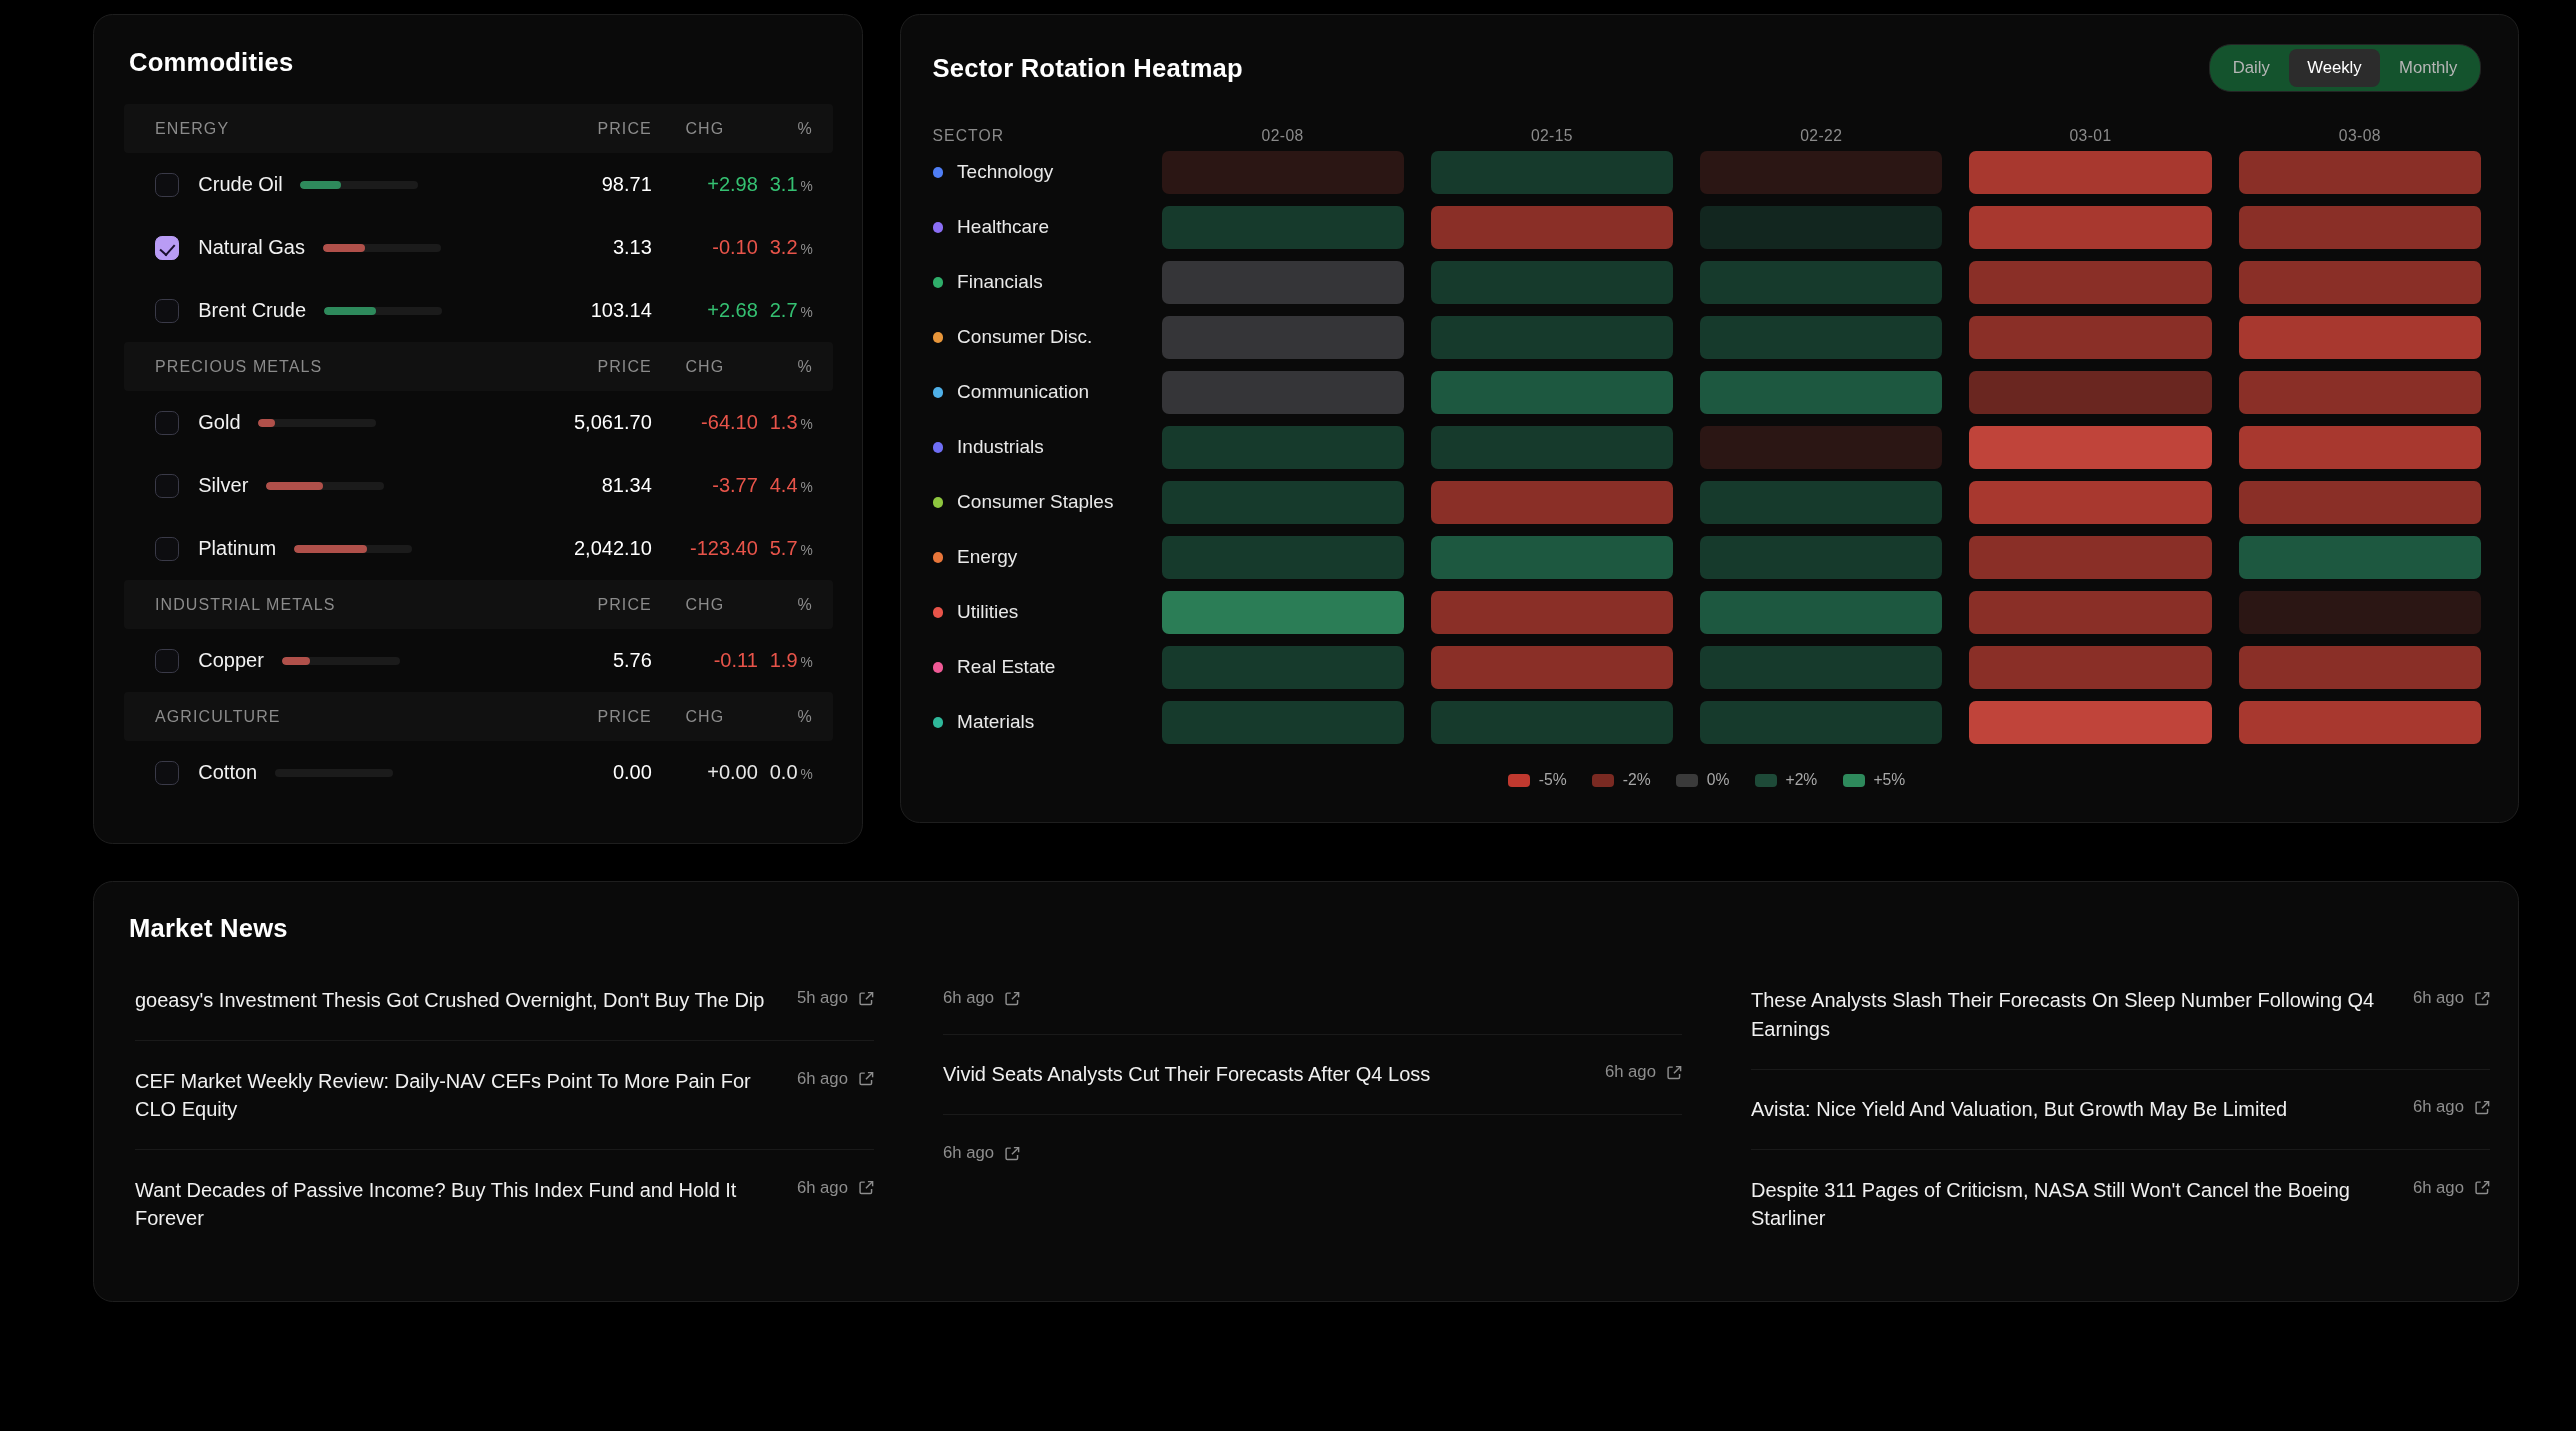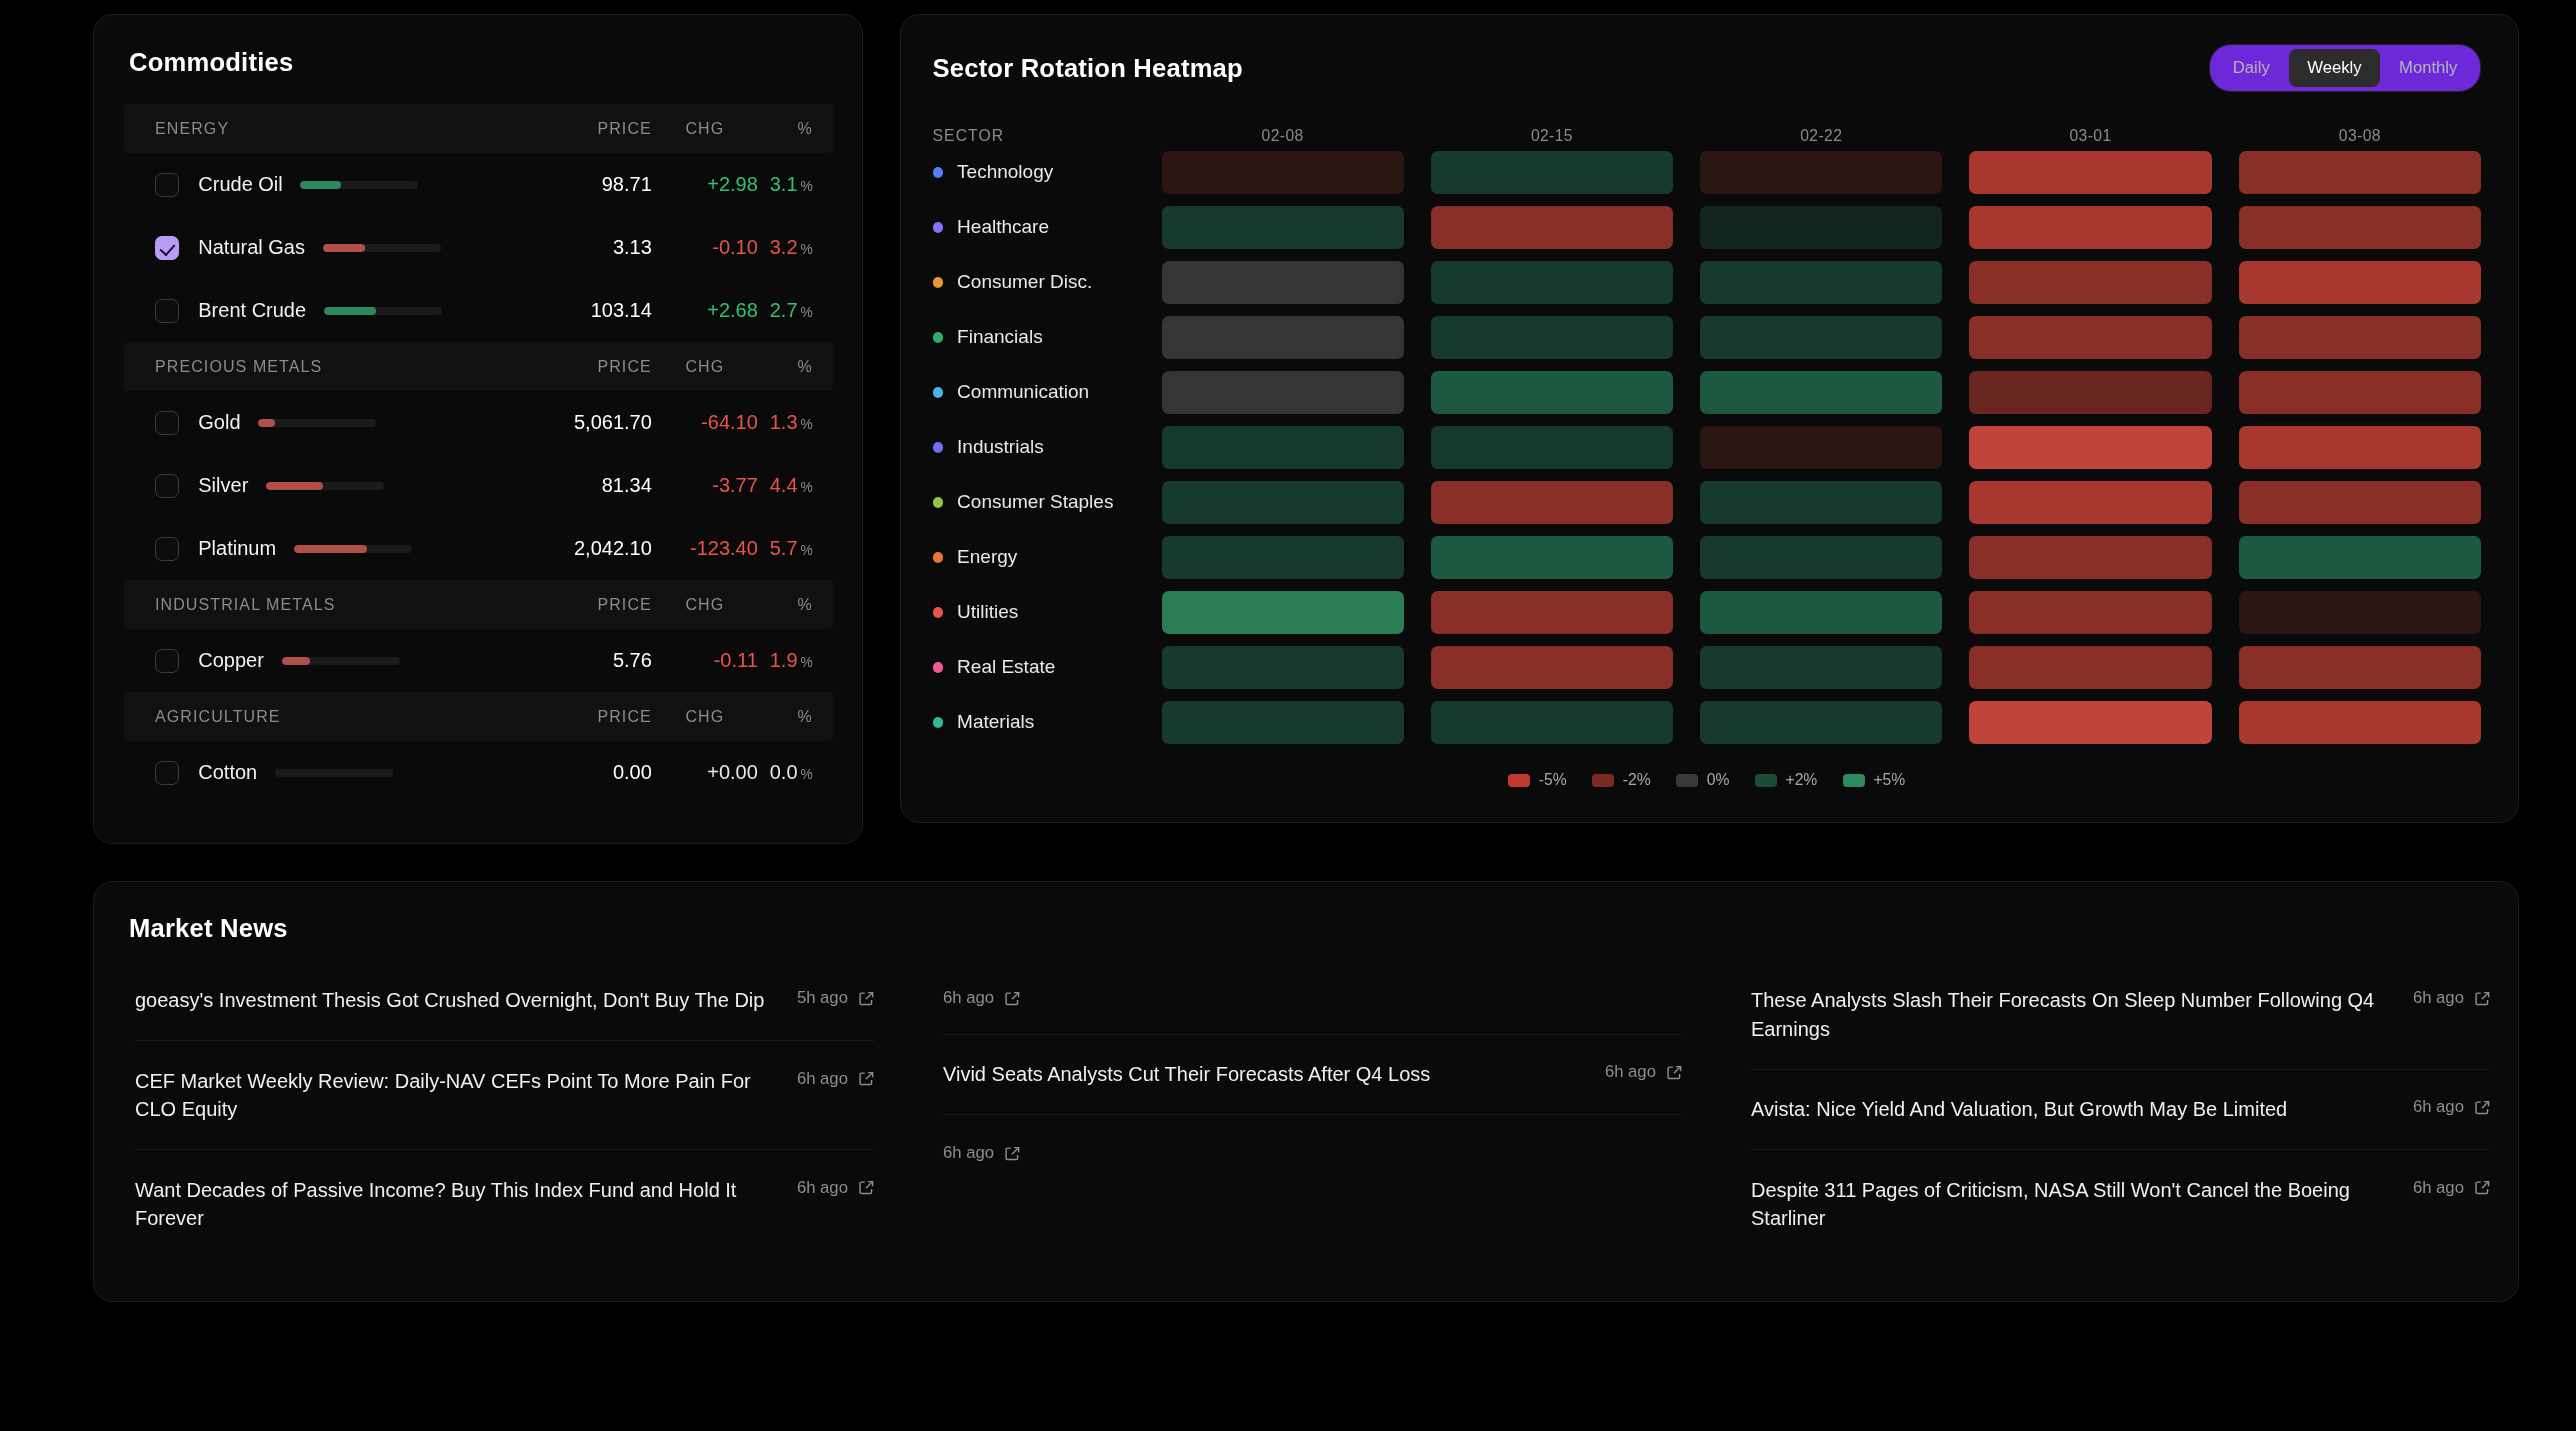--- a/index.html
+++ b/index.html
@@ -134,21 +134,21 @@
     position: relative;
   }
   .hm-head {
     display: flex;
     align-items: center;
   }
   .hm-head .card-title { padding: 0; }
   .seg {
     margin-left: auto;
     display: flex;
-    background: #6d28d9;
+    background: #14532d;
     border: 1px solid #242424;
     border-radius: 22px;
     padding: 3.9px;
   }
   .seg button {
     font-family: "Liberation Sans", sans-serif;
     font-size: 16.7px;
     color: #b6b6b6;
     background: transparent;
     border: none;
@@ -431,42 +431,42 @@
               <div class="cells">
                 <div class="cell" style="background: rgb(22, 58, 44);"></div>
                 <div class="cell" style="background: rgb(138, 47, 39);"></div>
                 <div class="cell" style="background: rgb(18, 38, 31);"></div>
                 <div class="cell" style="background: rgb(168, 56, 47);"></div>
                 <div class="cell" style="background: rgb(138, 47, 39);"></div>
               </div>
             </div>
             <div class="hm-row">
               <div class="sector">
+                <span class="dot" style="background: rgb(47, 174, 106);"></span>
+                <span>Financials</span>
+              </div>
+              <div class="cells">
+                <div class="cell" style="background: rgb(53, 53, 56);"></div>
+                <div class="cell" style="background: rgb(22, 58, 44);"></div>
+                <div class="cell" style="background: rgb(22, 58, 44);"></div>
+                <div class="cell" style="background: rgb(138, 47, 39);"></div>
+                <div class="cell" style="background: rgb(138, 47, 39);"></div>
+              </div>
+            </div>
+            <div class="hm-row">
+              <div class="sector">
                 <span class="dot" style="background: rgb(232, 150, 58);"></span>
                 <span>Consumer Disc.</span>
               </div>
               <div class="cells">
                 <div class="cell" style="background: rgb(53, 53, 56);"></div>
                 <div class="cell" style="background: rgb(22, 58, 44);"></div>
                 <div class="cell" style="background: rgb(22, 58, 44);"></div>
                 <div class="cell" style="background: rgb(138, 47, 39);"></div>
                 <div class="cell" style="background: rgb(168, 56, 47);"></div>
-              </div>
-            </div>
-            <div class="hm-row">
-              <div class="sector">
-                <span class="dot" style="background: rgb(47, 174, 106);"></span>
-                <span>Financials</span>
-              </div>
-              <div class="cells">
-                <div class="cell" style="background: rgb(53, 53, 56);"></div>
-                <div class="cell" style="background: rgb(22, 58, 44);"></div>
-                <div class="cell" style="background: rgb(22, 58, 44);"></div>
-                <div class="cell" style="background: rgb(138, 47, 39);"></div>
-                <div class="cell" style="background: rgb(138, 47, 39);"></div>
               </div>
             </div>
             <div class="hm-row">
               <div class="sector">
                 <span class="dot" style="background: rgb(79, 176, 232);"></span>
                 <span>Communication</span>
               </div>
               <div class="cells">
                 <div class="cell" style="background: rgb(53, 53, 56);"></div>
                 <div class="cell" style="background: rgb(29, 88, 64);"></div>

